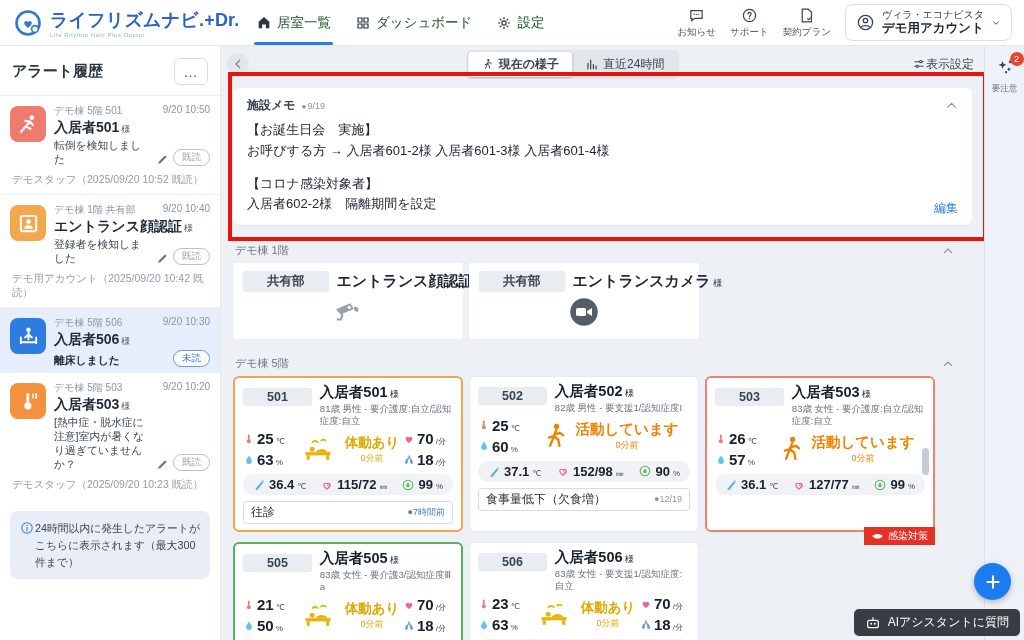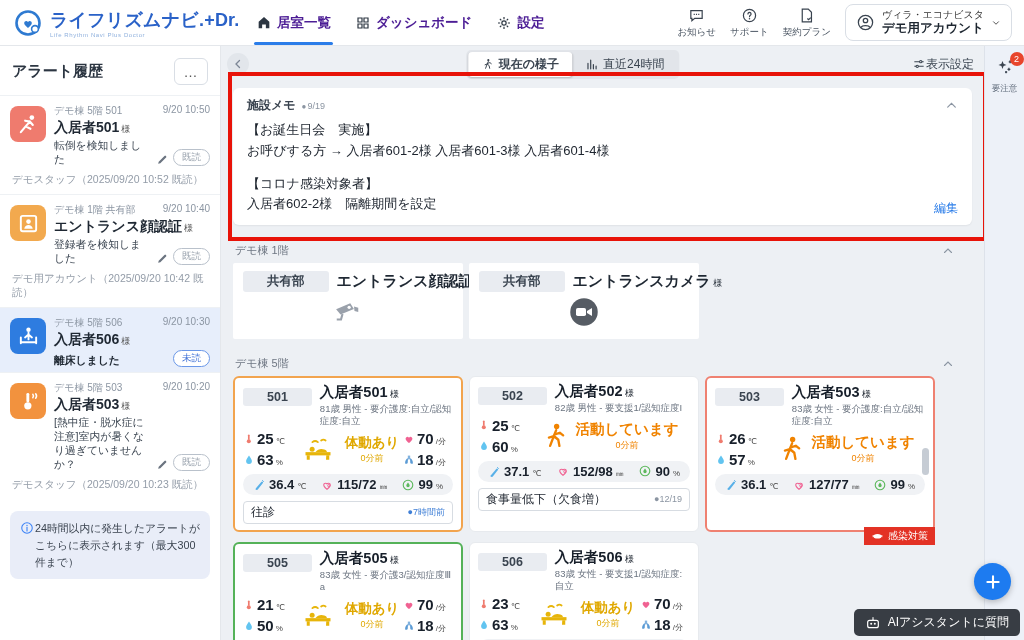--- a/index.html
+++ b/index.html
@@ -7,21 +7,21 @@
        font-family:"Liberation Sans","DejaVu Sans",sans-serif;background:#fff;color:#222}
   svg{display:block}
 
   
   .hdr{height:45px;display:flex;align-items:center;border-bottom:1px solid #e4e7eb;background:#fff;position:relative;z-index:3}
   .logo{display:flex;align-items:center;gap:8px;padding:0 14px;width:200px}
   .logo-mark{width:28px;height:28px;flex-shrink:0}
   .logo-t1{font-size:18px;font-weight:bold;color:#2a62c8;letter-spacing:.2px;white-space:nowrap}
   .logo-t2{font-size:6px;color:#8fb0dd;letter-spacing:.6px;white-space:nowrap}
   .nav{display:flex;gap:4px;height:100%;margin-left:18px}
-  .nav-item{display:flex;align-items:center;gap:5px;padding:0 10px;font-size:13.5px;color:#4c1d95;position:relative;cursor:pointer;font-weight:700}
+  .nav-item{display:flex;align-items:center;gap:5px;padding:0 10px;font-size:13.5px;color:#14532d;position:relative;cursor:pointer;font-weight:400}
   .nav-item.active::after{content:"";position:absolute;left:8px;right:8px;bottom:0;height:3px;background:#2b7de9;border-radius:2px}
   .nav-item svg{width:16px;height:16px;color:#2c3642}
   .hdr-right{margin-left:auto;display:flex;align-items:center;gap:14px;padding-right:12px}
   .hdr-act{display:flex;flex-direction:column;align-items:center;gap:2px;font-size:9.5px;color:#4a5562;cursor:pointer}
   .hdr-act svg{width:17px;height:17px;color:#39434f}
   .account{display:flex;align-items:center;gap:7px;border:1px solid #d9dee5;border-radius:8px;padding:4px 10px;cursor:pointer}
   .account svg{width:18px;height:18px;color:#39434f}
   .acc-org{font-size:10px;color:#333;line-height:1.2}
   .acc-name{font-size:12.5px;color:#1d2630;font-weight:600;line-height:1.25}
   .acc-caret svg{width:10px;height:10px;color:#555}

